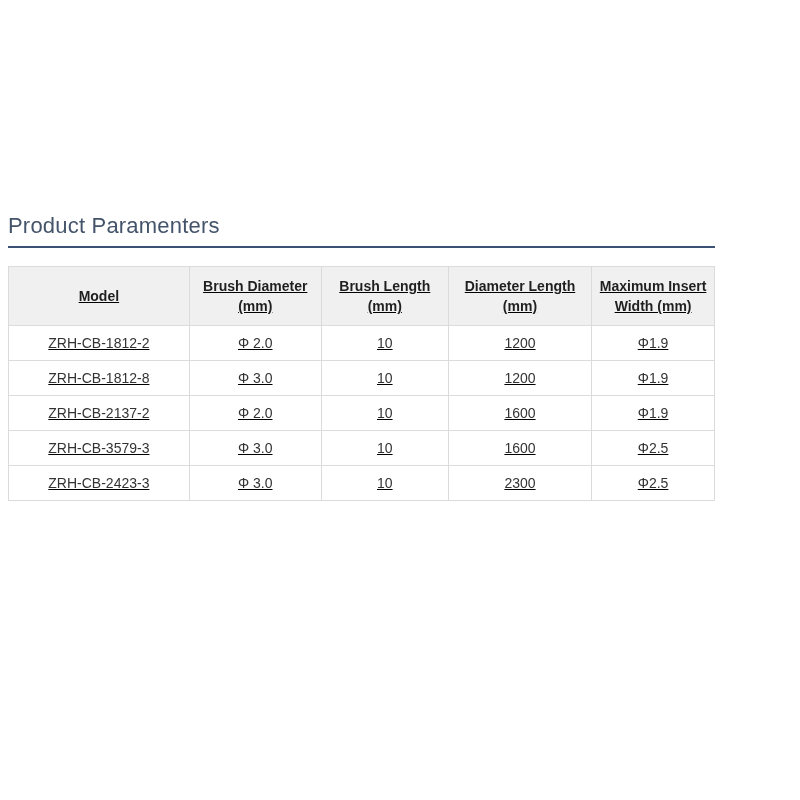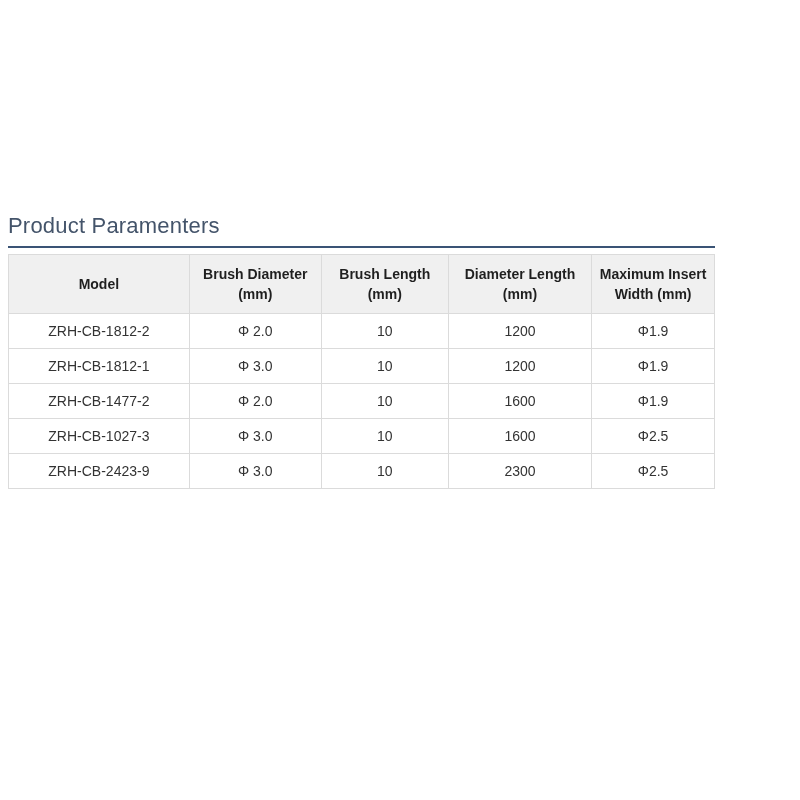--- a/index.html
+++ b/index.html
@@ -29,24 +29,25 @@
     color:var(--heading-text);
     letter-spacing:0.2px;
   }
   .heading-rule{
     margin-top:7px;
     height:2px;
     width:100%;
     background:var(--heading-rule);
   }
   table.params{
-    margin-top:6px;
+    margin-top:18px;
     width:100%;
     border-collapse:collapse;
     table-layout:fixed;
+    text-decoration:underline;
   }
   table.params th,
   table.params td{
     border:1px solid var(--table-border);
     text-align:center;
     vertical-align:middle;
   }
   table.params th{
     background:var(--header-bg);
     color:var(--header-text);
@@ -96,42 +97,42 @@
     </thead>
     <tbody id="table-body">
         <tr>
           <td>ZRH-CB-1812-2</td>
           <td>Φ 2.0</td>
           <td>10</td>
           <td>1200</td>
           <td>Φ1.9</td>
         </tr>
         <tr>
-          <td>ZRH-CB-1812-1</td>
+          <td>ZRH-CB-1812-8</td>
           <td>Φ 3.0</td>
           <td>10</td>
           <td>1200</td>
           <td>Φ1.9</td>
         </tr>
         <tr>
-          <td>ZRH-CB-1477-2</td>
+          <td>ZRH-CB-2137-2</td>
           <td>Φ 2.0</td>
           <td>10</td>
           <td>1600</td>
           <td>Φ1.9</td>
         </tr>
         <tr>
-          <td>ZRH-CB-1027-3</td>
+          <td>ZRH-CB-3579-3</td>
           <td>Φ 3.0</td>
           <td>10</td>
           <td>1600</td>
           <td>Φ2.5</td>
         </tr>
         <tr>
-          <td>ZRH-CB-2423-9</td>
+          <td>ZRH-CB-2423-3</td>
           <td>Φ 3.0</td>
           <td>10</td>
           <td>2300</td>
           <td>Φ2.5</td>
         </tr>
       </tbody>
   </table>
 </main>
 
 </body></html>

